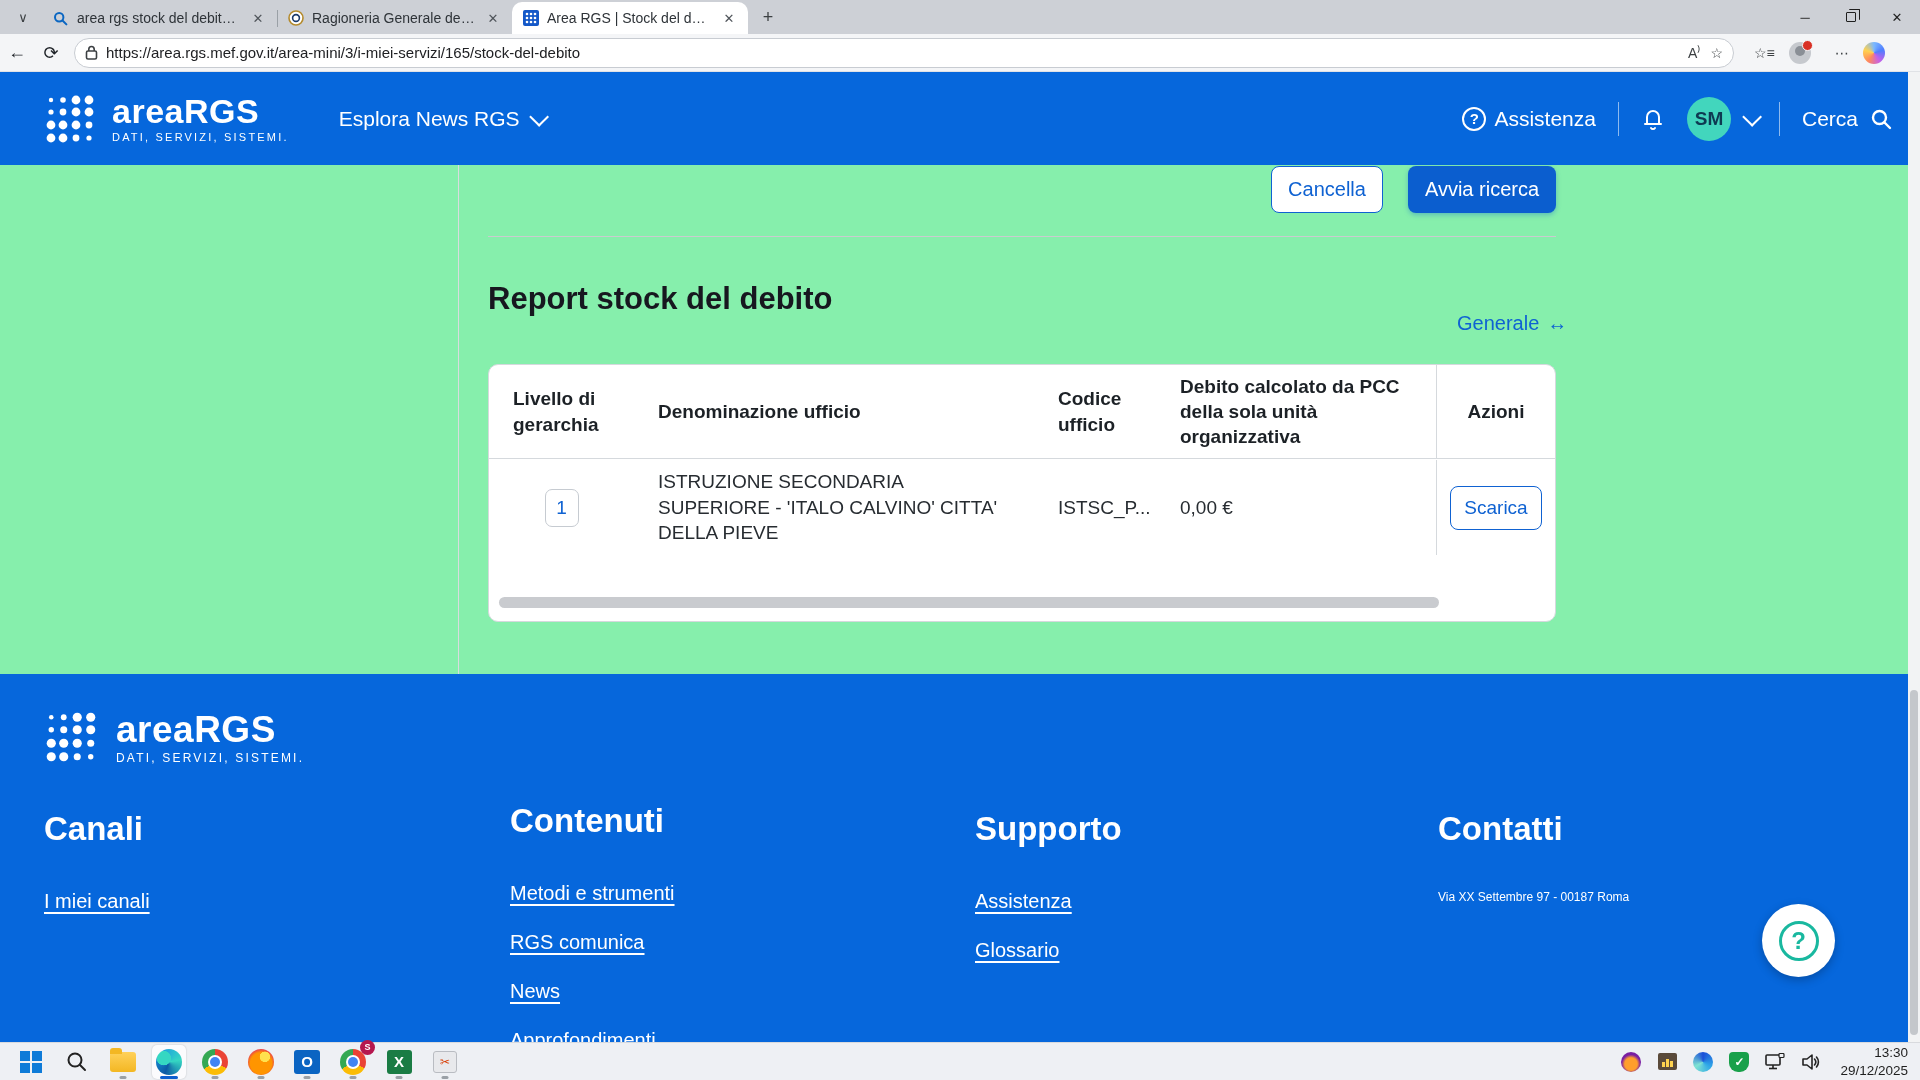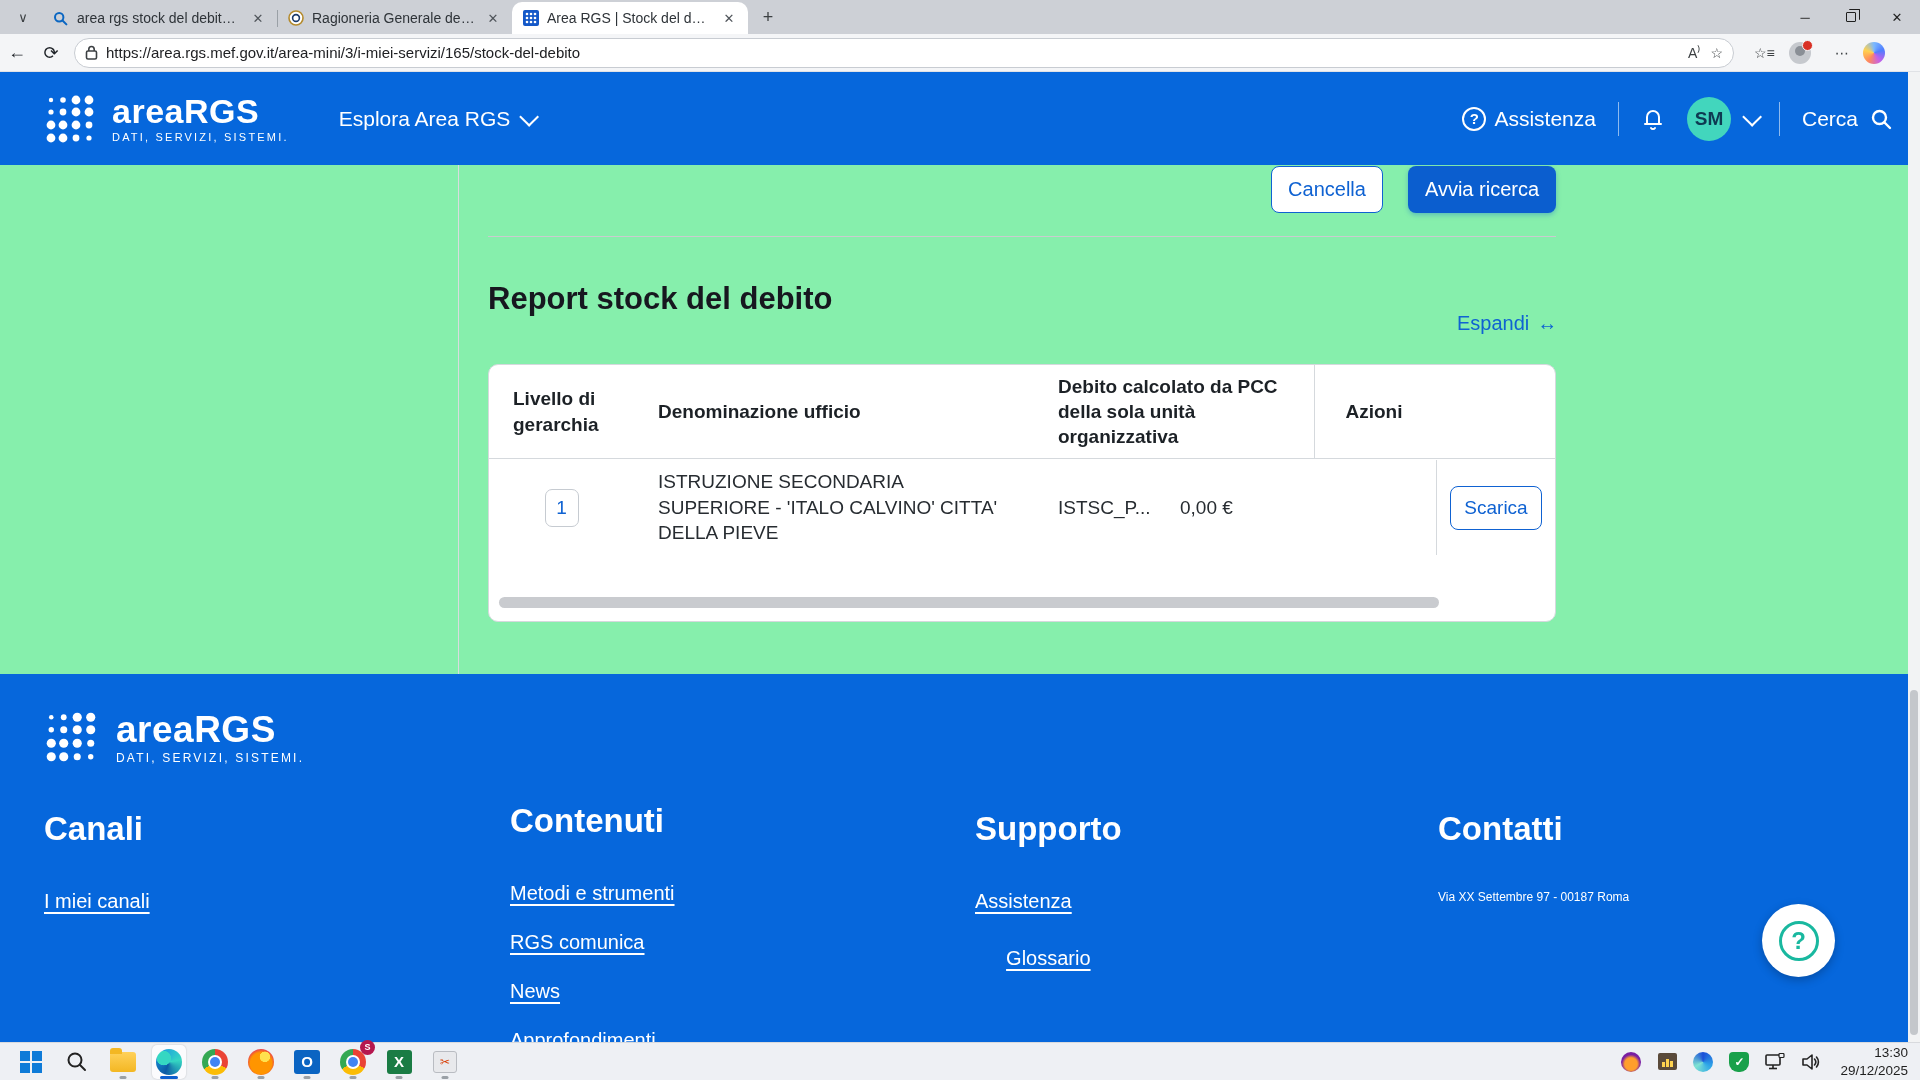--- a/index.html
+++ b/index.html
@@ -227,21 +227,21 @@
           <circle cx="45" cy="45" r="2.6"></circle>
       </svg>
     </span>
     <span class="brandtext">
       <div class="brandname">areaRGS</div>
       <div class="brandtag">DATI, SERVIZI, SISTEMI.</div>
     </span>
   </div>
 
   <div id="explore">
-    <span>Esplora Area RGS</span>
+    <span>Esplora News RGS</span>
     <span class="chev"></span>
   </div>
 
   <div id="header-right">
     <span class="row">
       <span class="qcircle">?</span>
       <span>Assistenza</span>
     </span>
     <span class="hdr-divider"></span>
     <span>
@@ -268,29 +268,30 @@
 <div id="content" class="abs">
   <div id="leftdivider" class="abs"></div>
 
   <button id="btn-cancel" class="abs btn">Cancella</button>
   <button id="btn-submit" class="abs btn">Avvia ricerca</button>
   <div id="form-divider" class="abs"></div>
 
   <div id="report-title" class="abs">Report stock del debito</div>
 
   <div id="expand-link" class="abs">
-    <span>Espandi</span>
+    <span>Generale</span>
     <span class="lr-arrow">↔</span>
   </div>
 
   <div id="tablecard" class="abs">
     <div id="tablebox" class="abs">
       <div class="thead">
         <div class="col hdr c1">Livello di gerarchia</div>
         <div class="col hdr c2">Denominazione ufficio</div>
+        <div class="col hdr c3">Codice ufficio</div>
         <div class="col hdr c4">Debito calcolato da PCC della sola unità organizzativa</div>
         <div class="col hdr c5">Azioni</div>
       </div>
       <div class="tbodyrow">
         <div class="col c1" style="align-items:center;">
           <span class="chip1">1</span>
         </div>
         <div class="col c2 cellbody">ISTRUZIONE SECONDARIA SUPERIORE - 'ITALO CALVINO' CITTA' DELLA PIEVE</div>
         <div class="col c3 cellbody">ISTSC_P...</div>
         <div class="col c4 cellbody">0,00 €</div>
@@ -347,21 +348,21 @@
     <div class="fcol-title">Contenuti</div>
     <a class="flink" style="margin-top:42px;">Metodi e strumenti</a>
     <a class="flink" style="margin-top:26px;">RGS comunica</a>
     <a class="flink" style="margin-top:26px;">News</a>
     <a class="flink" style="margin-top:26px;">Approfondimenti</a>
   </div>
 
   <div class="abs" style="left:975px; top:136px;">
     <div class="fcol-title">Supporto</div>
     <a class="flink" style="margin-top:42px;">Assistenza</a>
-    <a class="flink" style="margin-top:34px;text-align:center;">Glossario</a>
+    <a class="flink" style="margin-top:26px;">Glossario</a>
   </div>
 
   <div class="abs" style="left:1438px; top:136px;">
     <div class="fcol-title">Contatti</div>
     <div class="faddress" style="margin-top:42px;">Via XX Settembre 97 - 00187 Roma</div>
   </div>
 </div>
 
 <div id="helpfab" class="abs">
   <span class="helpq">?</span>

